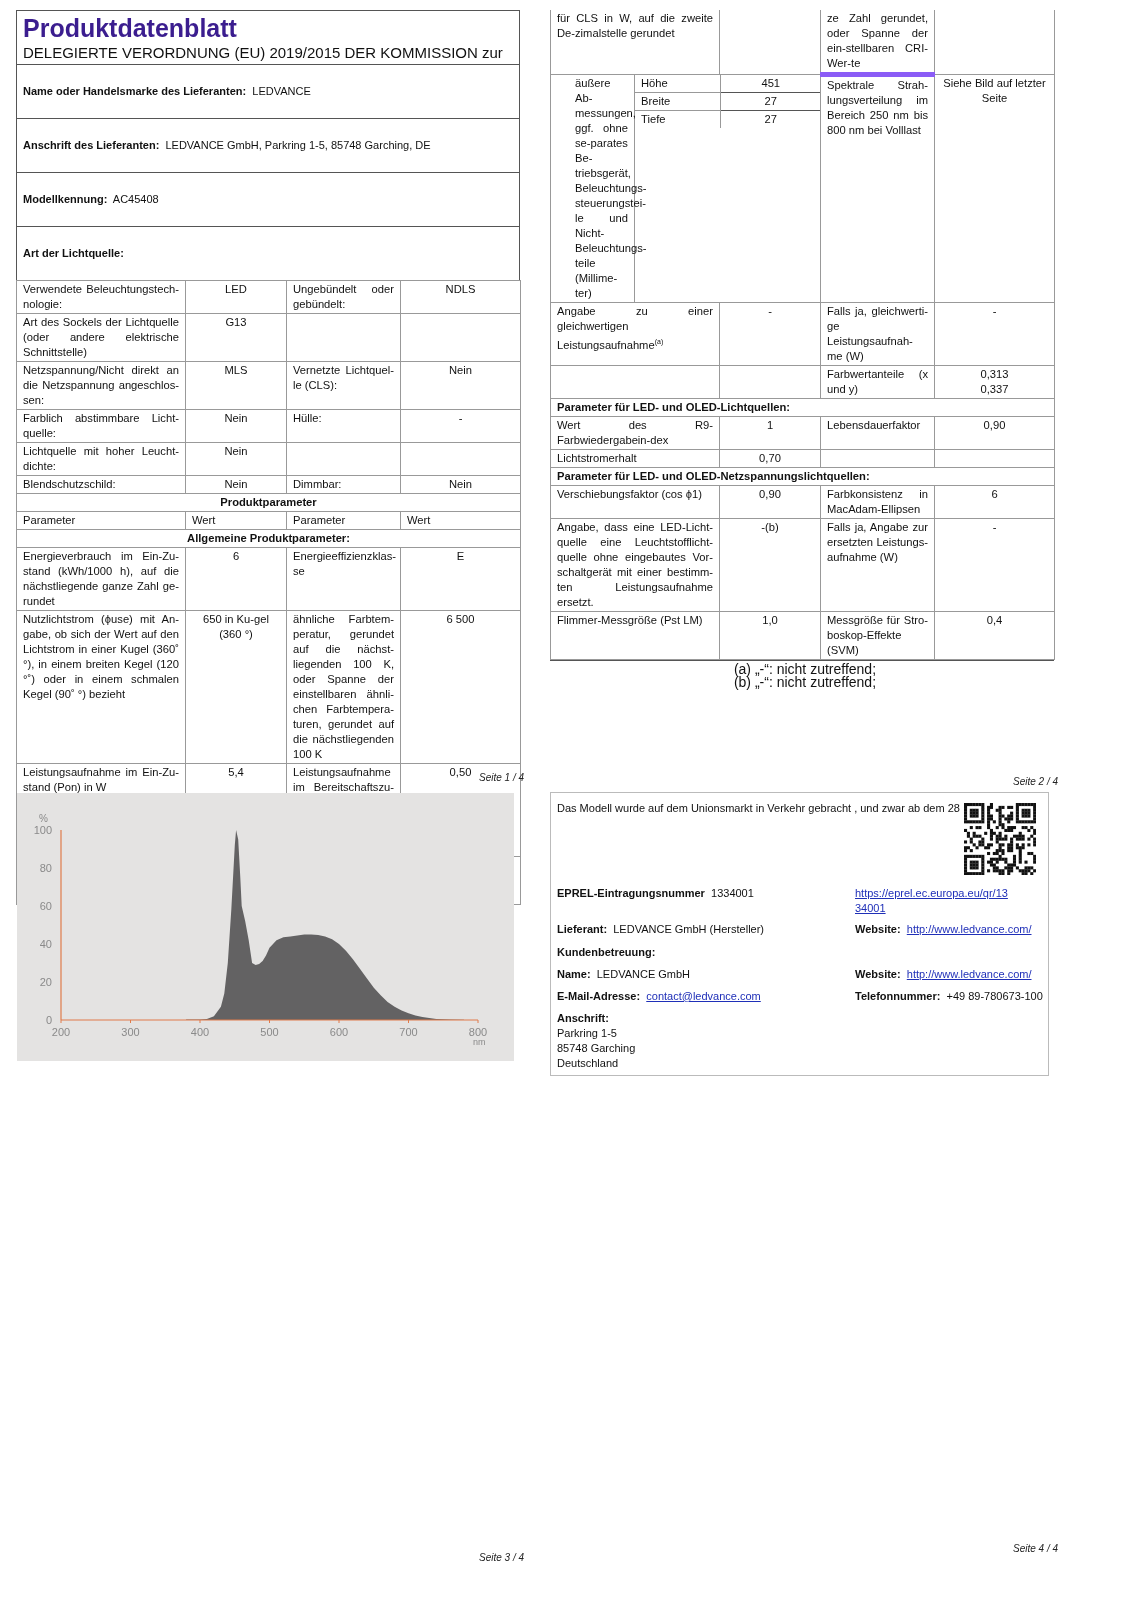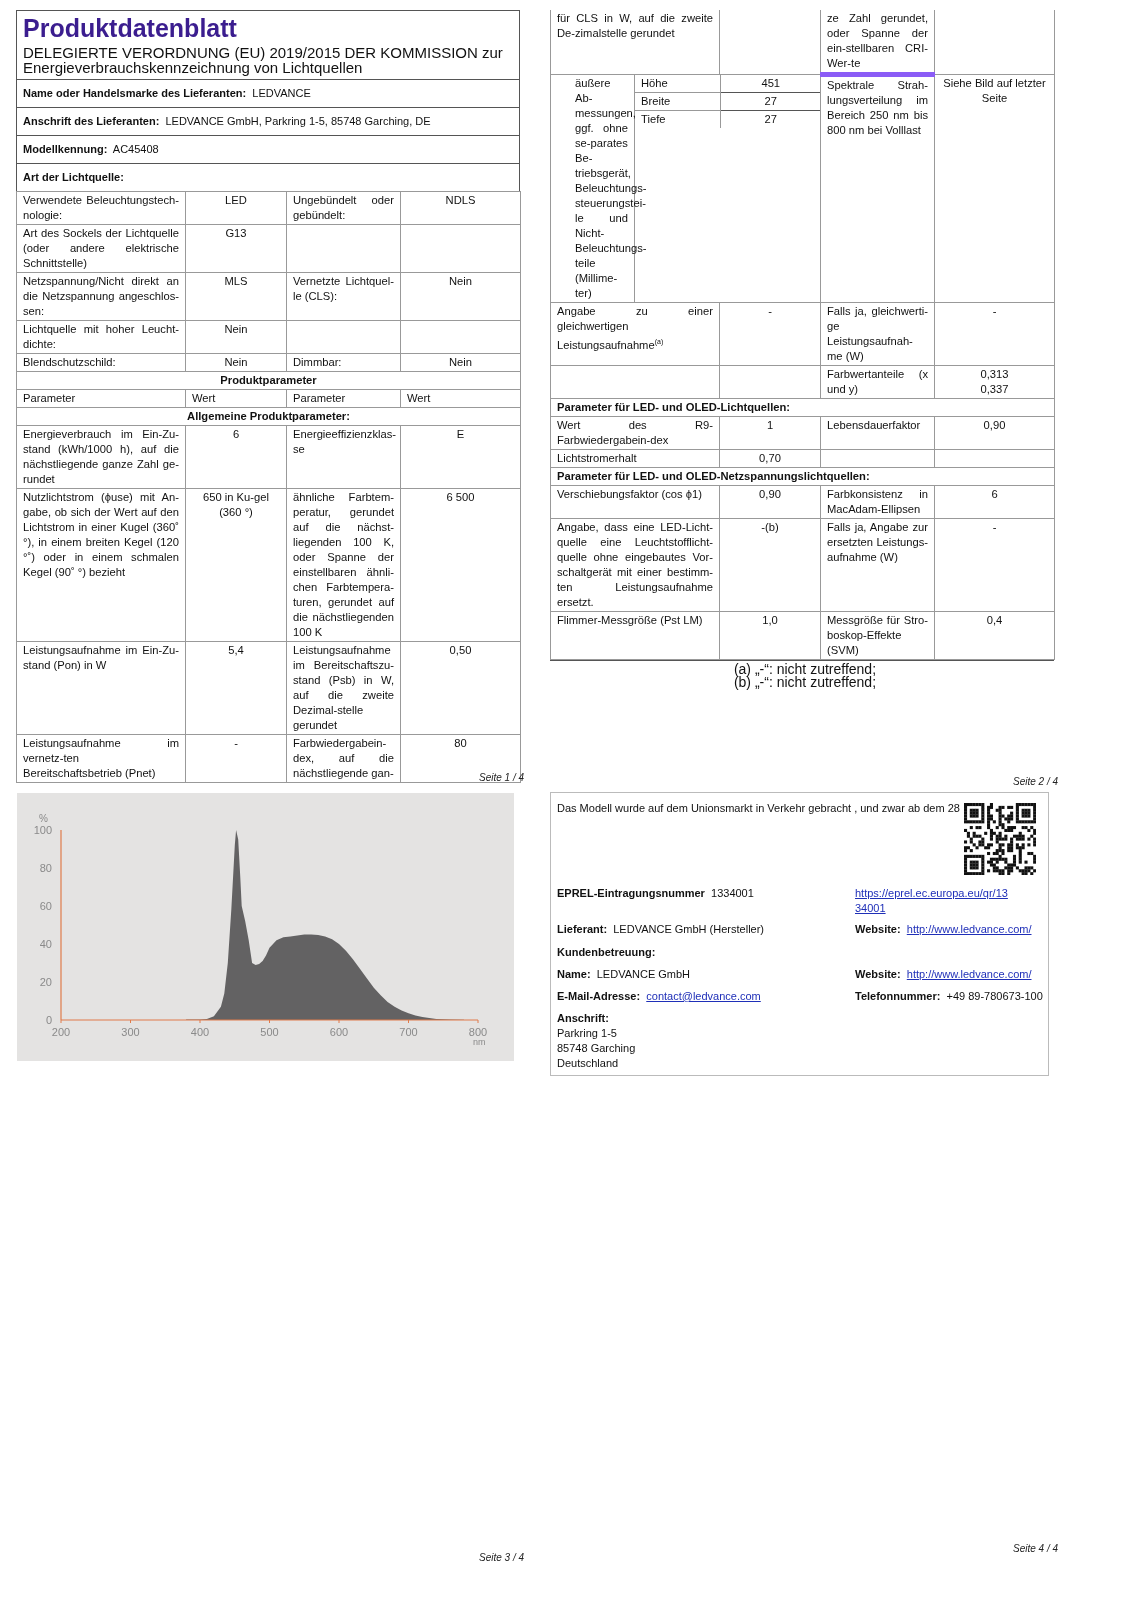--- a/index.html
+++ b/index.html
@@ -6,21 +6,21 @@
   body{width:1122px;height:1600px;position:relative;overflow:hidden;font-family:"Liberation Sans",sans-serif;color:#111;font-size:11px;}
   .page{position:absolute;}
   #p1{left:16px;top:10px;width:504px;}
   #p2{left:550px;top:10px;width:504px;}
   .footer{position:absolute;font-size:10px;color:#222;font-style:italic;}
   table{border-collapse:collapse;width:100%;table-layout:fixed;}
   td{vertical-align:top;padding:1px 6px 1px 6px;line-height:15px;font-size:11.2px;}
   .hdr{border-left:1px solid #555;border-right:1px solid #555;border-top:1px solid #555;}
   .title{font-size:25px;font-weight:bold;color:#3b1d8f;padding:2px 6px 0 6px;line-height:30px;}
   .sub{font-size:15px;padding:2px 6px 4px 6px;line-height:15px;}
-  .line{border-top:1px solid #555;padding:6px 6px;font-size:11px;line-height:15px;}
+  .line{border-top:1px solid #555;padding:19px 6px;font-size:11px;line-height:15px;}
   b{font-weight:bold;}
   .c{text-align:center;}
   .j{text-align:justify;}
   .grid td{border:1px solid #999;}
   .grid{border-left:1px solid #555;border-right:1px solid #555;}
   .sec{font-weight:bold;}
   sup,sub{font-size:7px;}
   .fn{font-size:14px;line-height:13px;padding-left:6px;text-align:center;}
   #chartbox{position:absolute;left:17px;top:793px;width:497px;height:268px;background:#e4e3e2;}
   #p4{position:absolute;left:550px;top:792px;width:497px;height:282px;border:1px solid #bbb;}
@@ -28,21 +28,20 @@
   .p4t{position:absolute;font-size:11px;line-height:15px;}
 </style>
 </head>
 <body>
 
 <div class="page" id="p1">
   <div class="hdr">
     <div class="title">Produktdatenblatt</div>
     <div class="sub">
       <div>DELEGIERTE VERORDNUNG (EU) 2019/2015 DER KOMMISSION zur</div>
-      <div>Energieverbrauchskennzeichnung von Lichtquellen</div>
     </div>
     <div class="line"><b>Name oder Handelsmarke des Lieferanten:</b>&nbsp; <span>LEDVANCE</span></div>
     <div class="line"><b>Anschrift des Lieferanten:</b>&nbsp; <span>LEDVANCE GmbH, Parkring 1-5, 85748 Garching, DE</span></div>
     <div class="line"><b>Modellkennung:</b>&nbsp; <span>AC45408</span></div>
     <div class="line"><b>Art der Lichtquelle:</b></div>
   </div>
   <table class="grid">
     <colgroup>
         <col style="width:169px">
         <col style="width:101px">
@@ -60,20 +59,26 @@
           <td class="j">Art des Sockels der Lichtquelle (oder andere elektrische Schnittstelle)</td>
           <td class="c">G13</td>
           <td class="j"></td>
           <td class="c"></td>
         </tr>
         <tr>
           <td class="j">Netzspannung/Nicht direkt an die Netzspannung angeschlos-sen:</td>
           <td class="c">MLS</td>
           <td class="j">Vernetzte Lichtquel-le (CLS):</td>
           <td class="c">Nein</td>
+        </tr>
+        <tr>
+          <td class="j">Farblich abstimmbare Licht-quelle:</td>
+          <td class="c">Nein</td>
+          <td class="j">Hülle:</td>
+          <td class="c">-</td>
         </tr>
         <tr>
           <td class="j">Lichtquelle mit hoher Leucht-dichte:</td>
           <td class="c">Nein</td>
           <td class="j"></td>
           <td class="c"></td>
         </tr>
         <tr>
           <td class="j">Blendschutzschild:</td>
           <td class="c">Nein</td>

